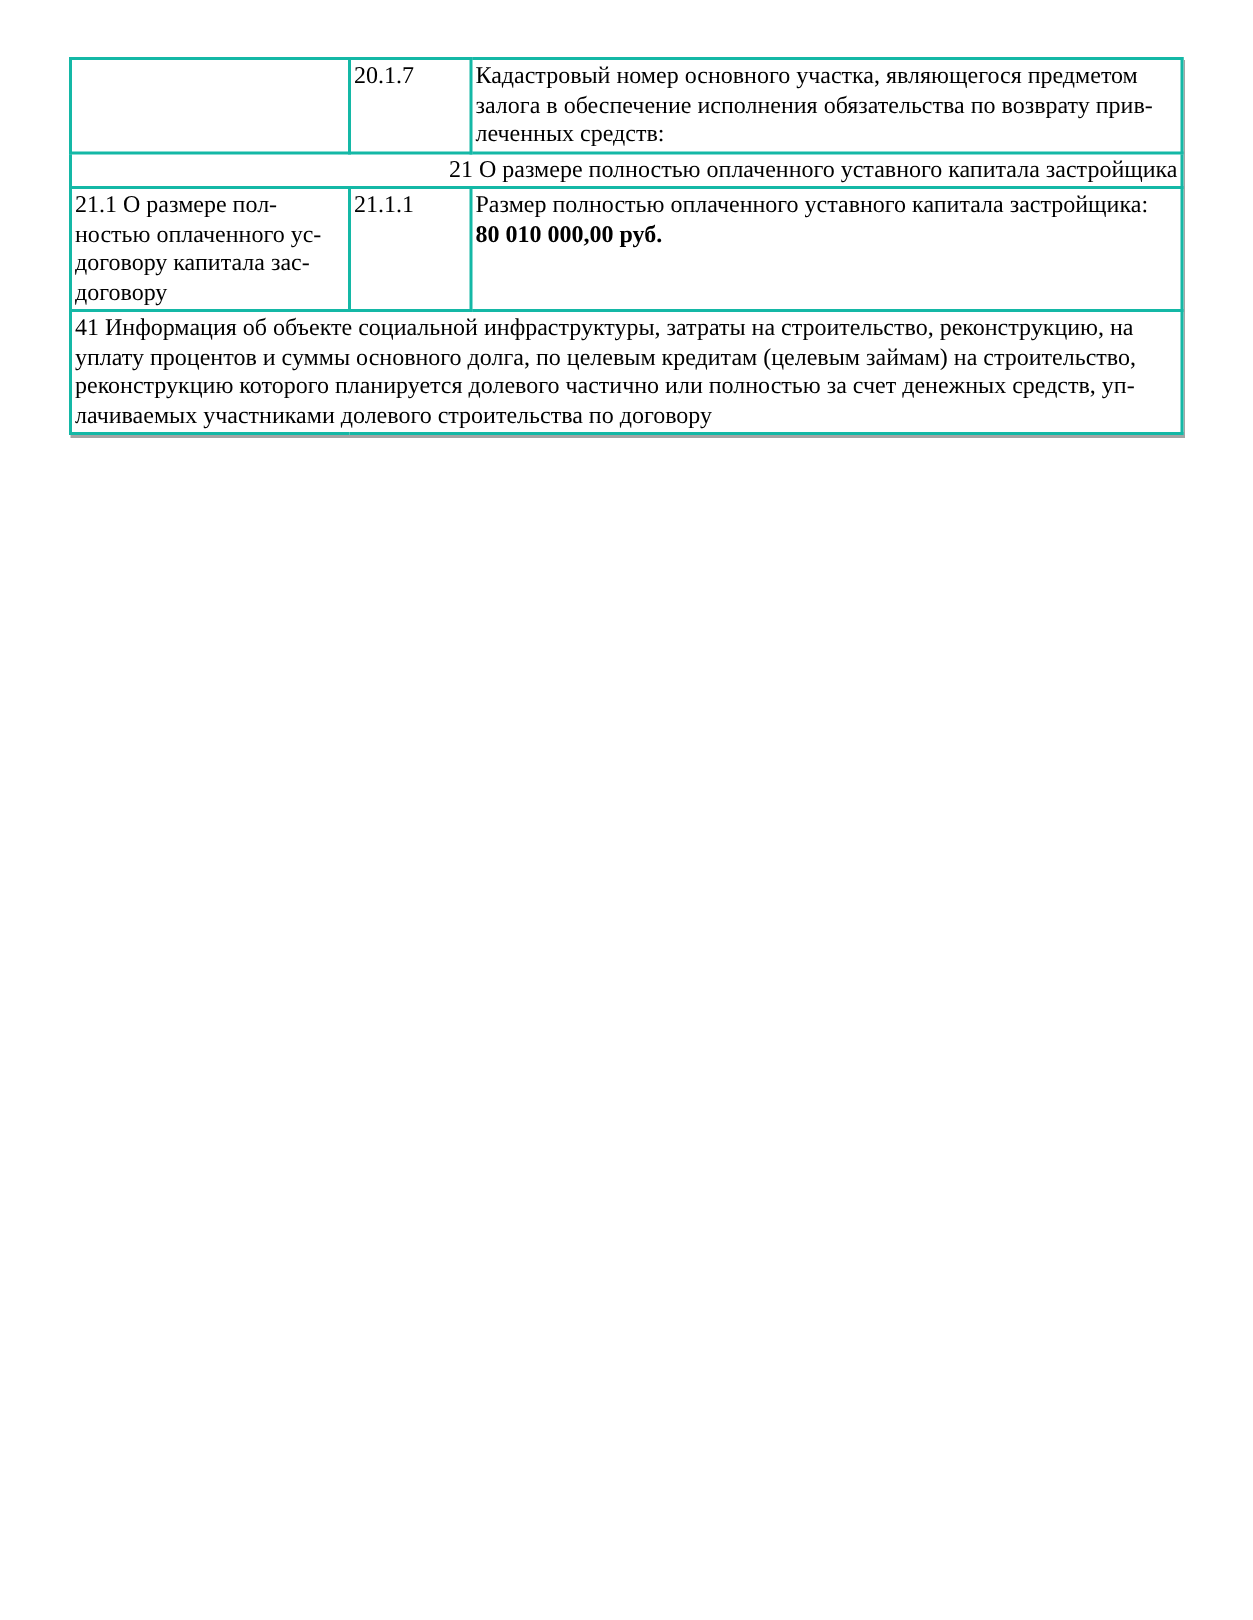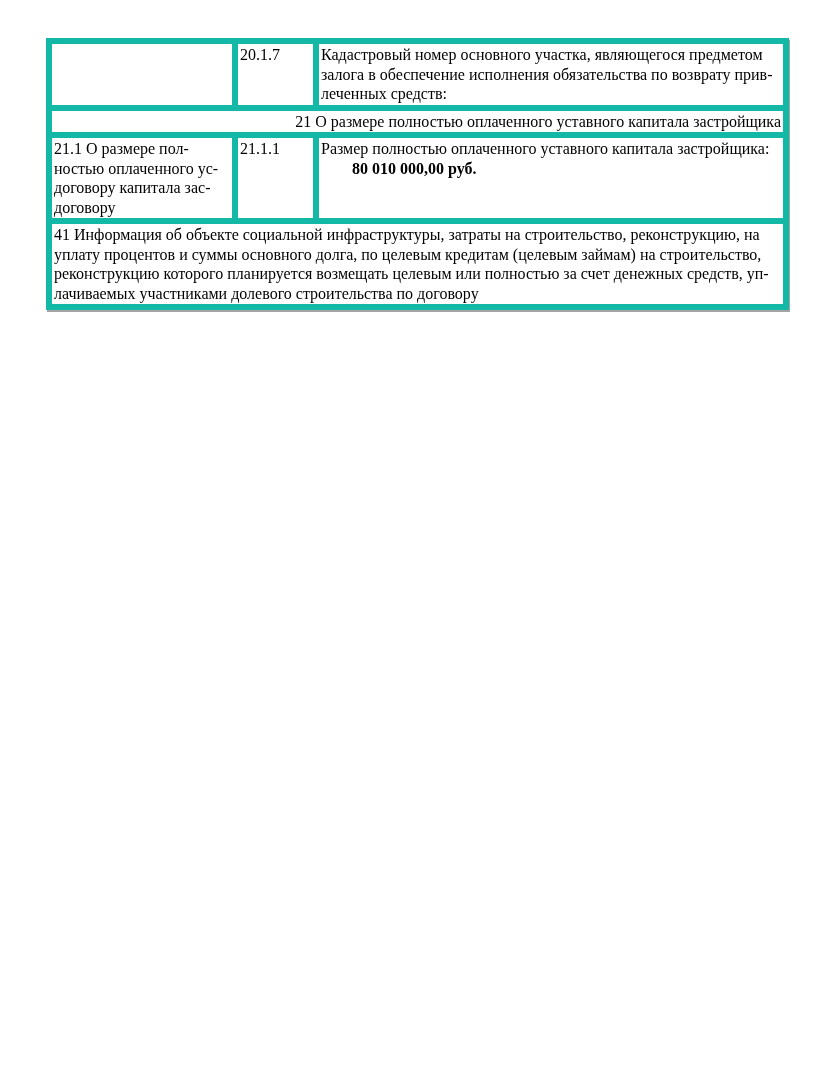--- a/index.html
+++ b/index.html
@@ -15,34 +15,34 @@
     position: absolute;
     left: 46px;
     top: 38px;
     width: 743px;
     border-collapse: collapse;
     table-layout: fixed;
     background: #ffffff;
     box-shadow: 1px 2px 0 rgba(90,90,90,0.55);
   }
   table.doc td {
-    border: 6px solid #14b8a6;
+    border: 2px solid #14b8a6;
     padding: 1px 2px 1px 2px;
     font-size: 16px;
     line-height: 19.5px;
     vertical-align: top;
     overflow: hidden;
   }
   tr.r1 { height: 59px; }
   tr.r2 { height: 20px; text-align: right; }
   tr.r3 { height: 76px; }
   tr.r4 { height: 78px; }
   td.v-mid { vertical-align: middle; }
   .ln { white-space: nowrap; }
-  .bold { font-weight: bold; margin-left: 31px; }
+  .bold { font-weight: bold; }
 </style>
 </head>
 <body>
 
 <div class="canvas">
   <table class="doc">
     <colgroup>
       <col style="width:186px">
       <col style="width:81px">
       <col>
@@ -76,19 +76,19 @@
       </td>
       <td class="v-mid">
         <div class="ln">Размер полностью оплаченного уставного капитала застройщика:</div>
         <div class="ln bold">80 010 000,00 руб.</div>
       </td>
     </tr>
     <tr class="r4">
       <td colspan="3">
         <div class="ln">41 Информация об объекте социальной инфраструктуры, затраты на строительство, реконструкцию, на</div>
         <div class="ln">уплату процентов и суммы основного долга, по целевым кредитам (целевым займам) на строительство,</div>
-        <div class="ln">реконструкцию которого планируется возмещать целевым или полностью за счет денежных средств, уп-</div>
+        <div class="ln">реконструкцию которого планируется долевого частично или полностью за счет денежных средств, уп-</div>
         <div class="ln">лачиваемых участниками долевого строительства по договору</div>
       </td>
     </tr>
   </tbody>
     </table>
 </div>
 
 </body></html>

